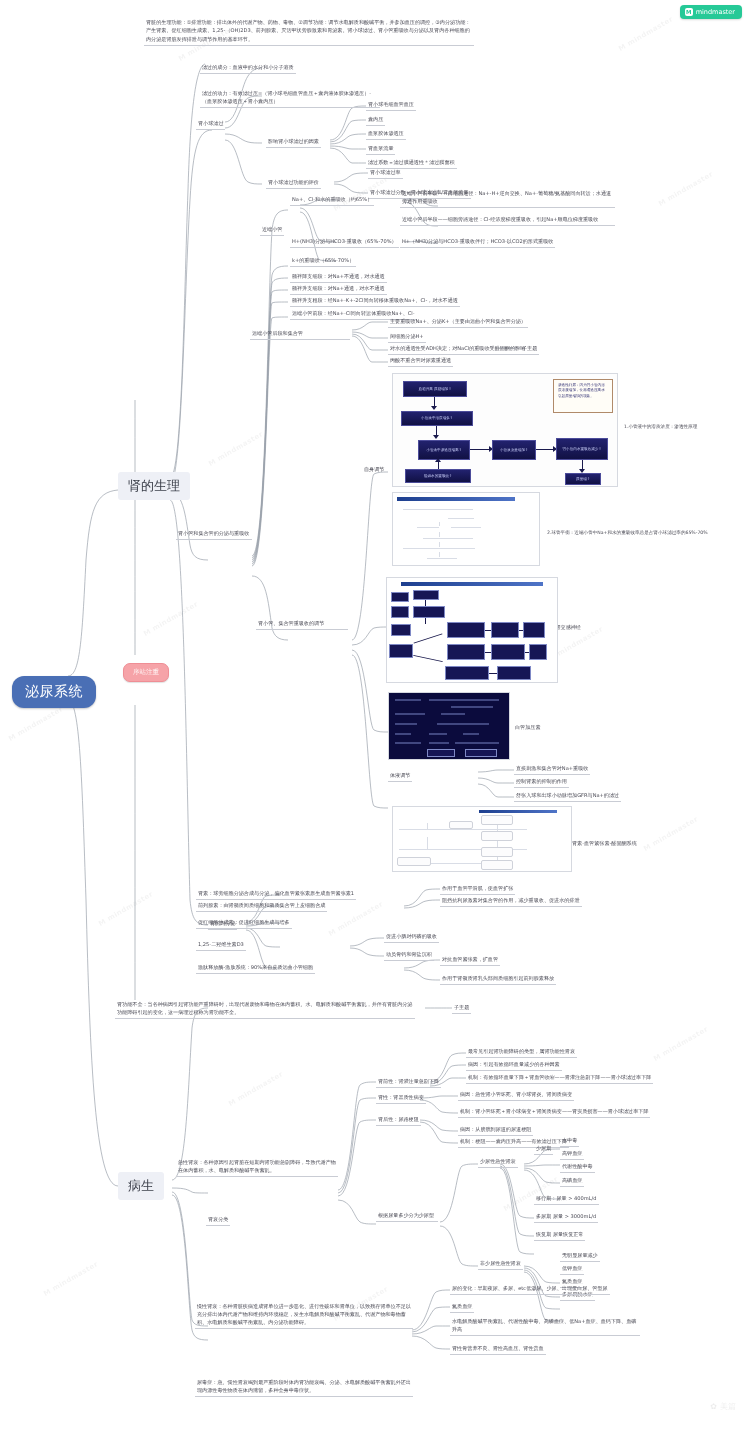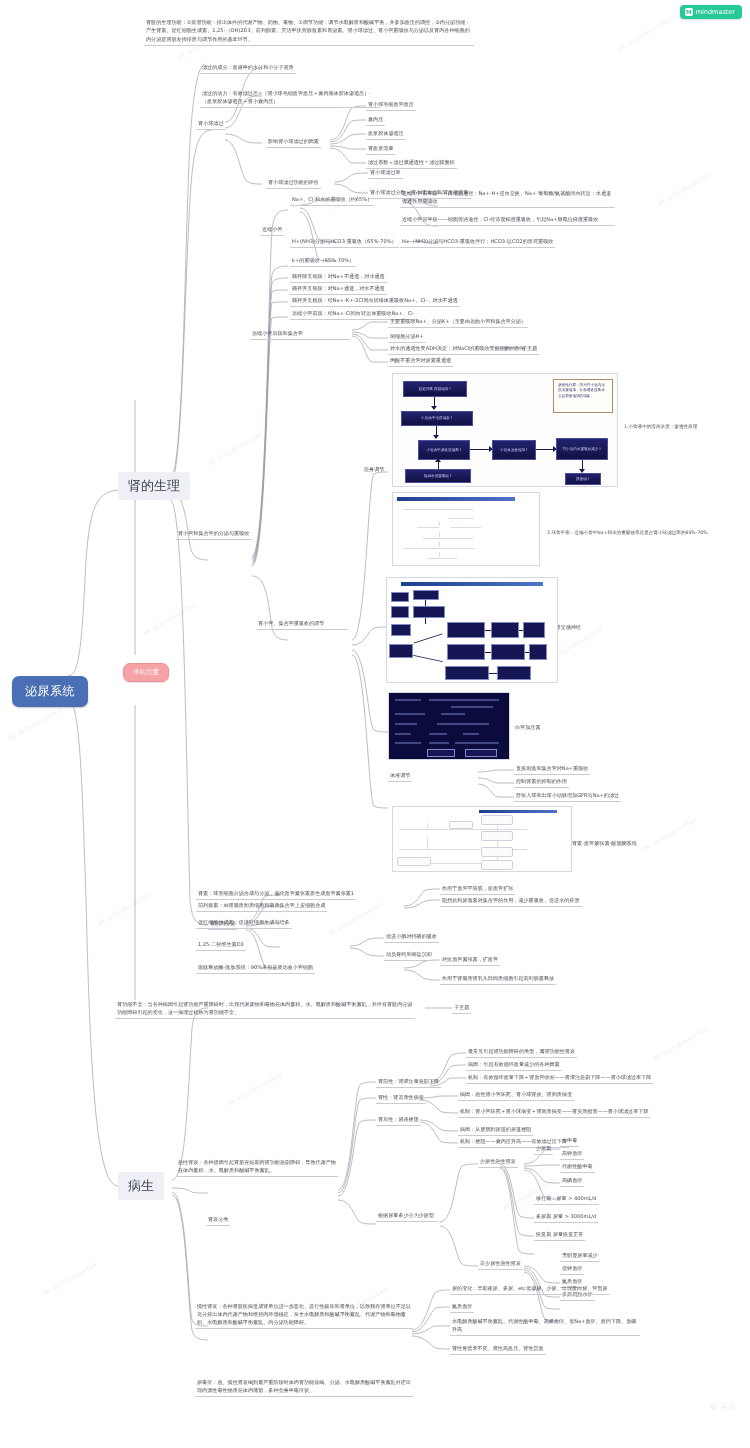--- a/index.html
+++ b/index.html
@@ -9,22 +9,22 @@
     font-family:"DejaVu Sans","Liberation Sans",sans-serif;
     color:#3c3c46;
   }
   #canvas{ position:absolute; inset:0; }
   svg.edges{ position:absolute; left:0; top:0; width:750px; height:1448px; pointer-events:none; }
   svg.edges path{ fill:none; stroke:#9aa0ab; stroke-width:.7; }
 
   
   .node{ position:absolute; }
   .root{
-    background:#4a6fb5; color:#fff; border-radius:7px;
-    padding:7px 13px; font-size:12px; letter-spacing:.5px;
+    background:#4a6fb5; color:#fff; border-radius:12px;
+    padding:7px 13px; font-size:14px; letter-spacing:.5px;
     box-shadow:0 1px 2px rgba(0,0,0,.22); white-space:nowrap;text-align:center;
   }
   .lvl1{
     background:#eef0f6; color:#3b3f4a; border-radius:3px;
     padding:5px 10px; font-size:13px; white-space:nowrap;
   }
   .redtag{
     background:#f6a3a8; color:#fff4f4; border:1px solid #ef8e95;
     border-radius:3px; padding:4px 9px; font-size:6.5px; white-space:nowrap;
     box-shadow:0 1px 1px rgba(0,0,0,.12);

